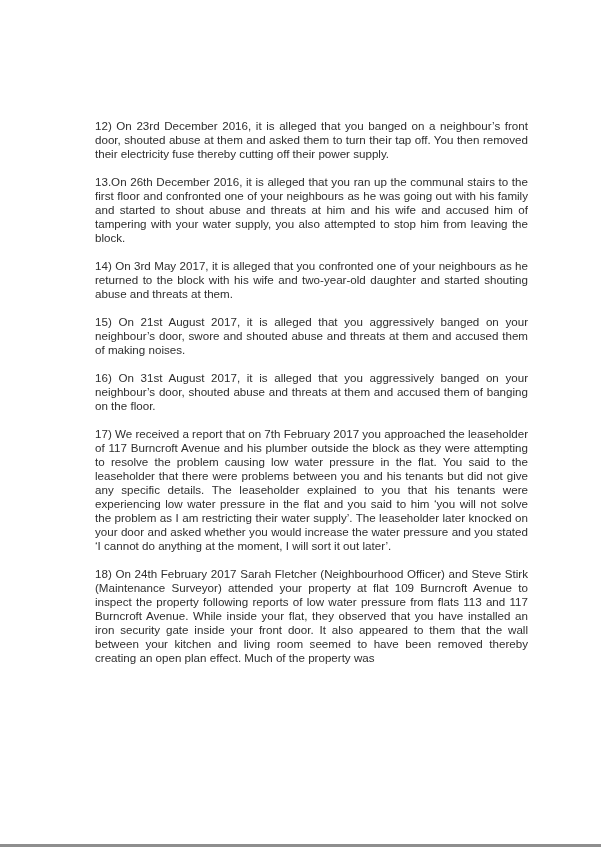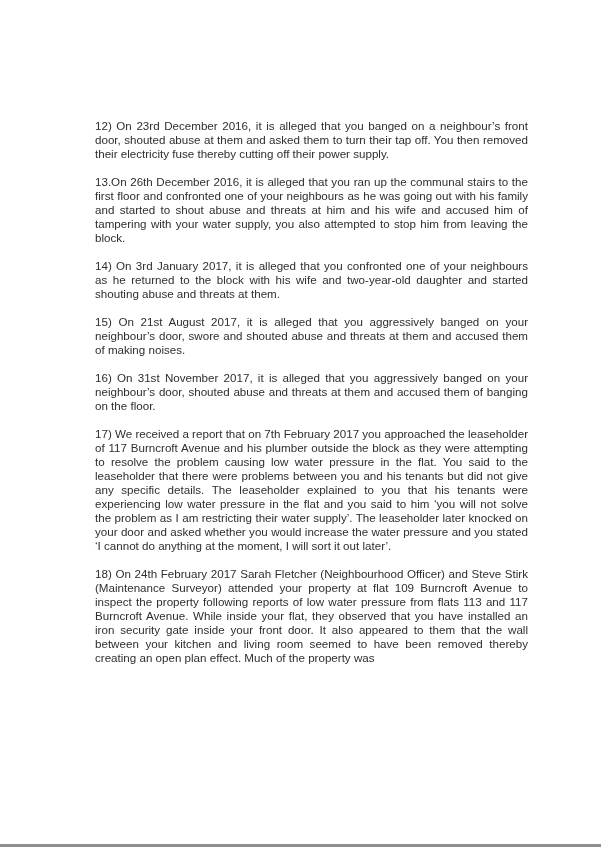--- a/index.html
+++ b/index.html
@@ -38,20 +38,20 @@
     background: #8e8e8e;
   }
 </style>
 </head>
 <body>
 
 <div class="page">
   <div class="text-block">
     <p class="para">12) On 23rd December 2016, it is alleged that you banged on a neighbour’s front door, shouted abuse at them and asked them to turn their tap off. You then removed their electricity fuse thereby cutting off their power supply.</p>
     <p class="para">13.On 26th December 2016, it is alleged that you ran up the communal stairs to the first floor and confronted one of your neighbours as he was going out with his family and started to shout abuse and threats at him and his wife and accused him of tampering with your water supply, you also attempted to stop him from leaving the block.</p>
-    <p class="para">14) On 3rd January 2017, it is alleged that you confronted one of your neighbours as he returned to the block with his wife and two-year-old daughter and started shouting abuse and threats at them.</p>
+    <p class="para">14) On 3rd May 2017, it is alleged that you confronted one of your neighbours as he returned to the block with his wife and two-year-old daughter and started shouting abuse and threats at them.</p>
     <p class="para">15) On 21st August 2017, it is alleged that you aggressively banged on your neighbour’s door, swore and shouted abuse and threats at them and accused them of making noises.</p>
-    <p class="para">16) On 31st November 2017, it is alleged that you aggressively banged on your neighbour’s door, shouted abuse and threats at them and accused them of banging on the floor.</p>
+    <p class="para">16) On 31st August 2017, it is alleged that you aggressively banged on your neighbour’s door, shouted abuse and threats at them and accused them of banging on the floor.</p>
     <p class="para">17) We received a report that on 7th February 2017 you approached the leaseholder of 117 Burncroft Avenue and his plumber outside the block as they were attempting to resolve the problem causing low water pressure in the flat. You said to the leaseholder that there were problems between you and his tenants but did not give any specific details. The leaseholder explained to you that his tenants were experiencing low water pressure in the flat and you said to him ‘you will not solve the problem as I am restricting their water supply’. The leaseholder later knocked on your door and asked whether you would increase the water pressure and you stated ‘I cannot do anything at the moment, I will sort it out later’.</p>
     <p class="para">18) On 24th February 2017 Sarah Fletcher (Neighbourhood Officer) and Steve Stirk (Maintenance Surveyor) attended your property at flat 109 Burncroft Avenue to inspect the property following reports of low water pressure from flats 113 and 117 Burncroft Avenue. While inside your flat, they observed that you have installed an iron security gate inside your front door. It also appeared to them that the wall between your kitchen and living room seemed to have been removed thereby creating an open plan effect. Much of the property was</p>
   </div>
   <div class="page-separator"></div>
 </div>
 
 </body></html>

